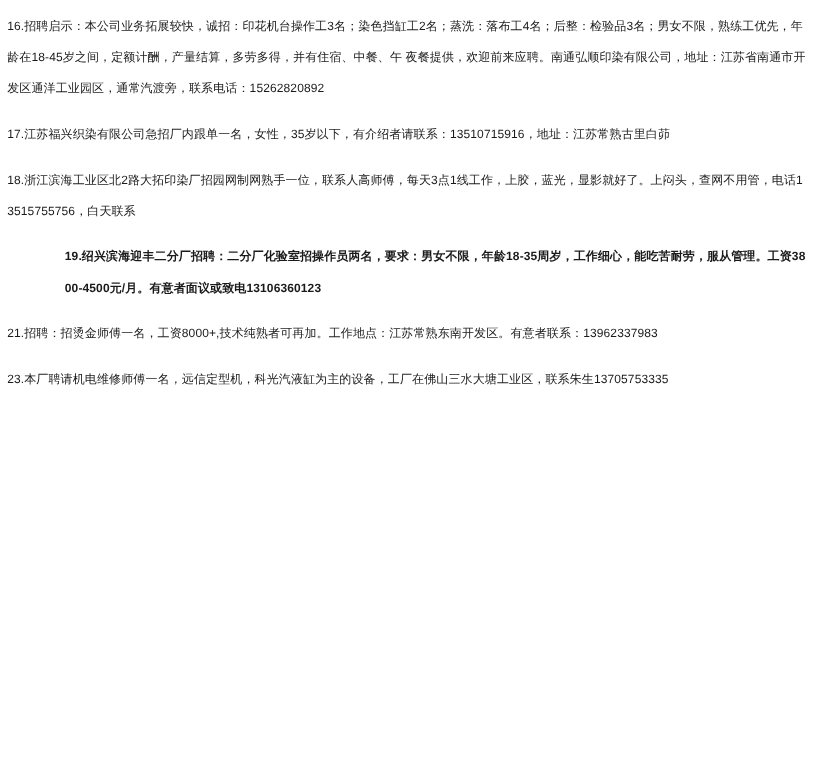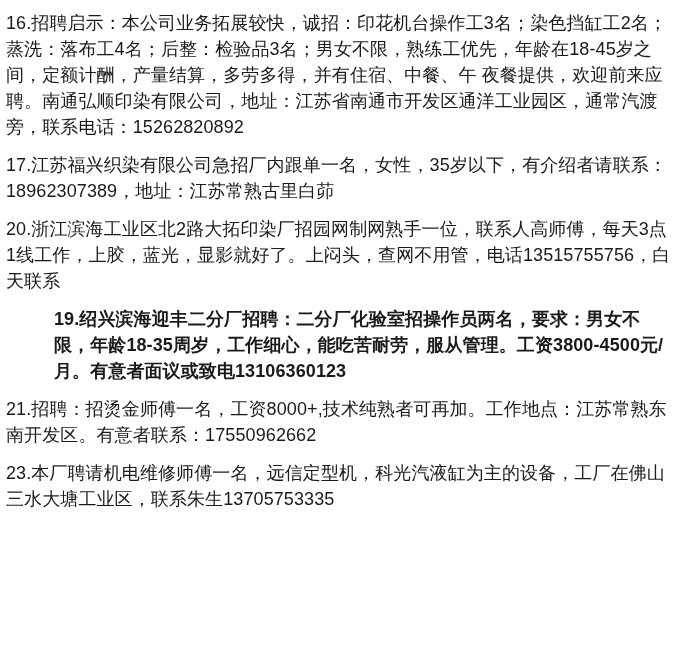--- a/index.html
+++ b/index.html
@@ -13,38 +13,38 @@
     overflow: hidden;
     font-family: "Liberation Sans", sans-serif;
     color: #1a1a1a;
   }
   .doc {
     width: 680px;
     box-sizing: border-box;
     padding: 10px 8px 0 6px;
   }
   .entry {
-    font-size: 18px;
+    font-size: 10px;
     line-height: 26px;
     margin: 0 0 12px 0;
     text-align: left;
     letter-spacing: 0.1px;
     word-break: break-all;
   }
   .entry.bold {
     font-weight: bold;
     margin-left: 48px;
   }
   .entry:last-child {
     margin-bottom: 16px;
   }
 </style>
 </head>
 <body>
 
 <div class="doc">
   <p class="entry">16.招聘启示：本公司业务拓展较快，诚招：印花机台操作工3名；染色挡缸工2名；蒸洗：落布工4名；后整：检验品3名；男女不限，熟练工优先，年龄在18-45岁之间，定额计酬，产量结算，多劳多得，并有住宿、中餐、午 夜餐提供，欢迎前来应聘。南通弘顺印染有限公司，地址：江苏省南通市开发区通洋工业园区，通常汽渡旁，联系电话：15262820892</p>
-  <p class="entry">17.江苏福兴织染有限公司急招厂内跟单一名，女性，35岁以下，有介绍者请联系：18962307389，地址：江苏常熟古里白茆</p>
-  <p class="entry">20.浙江滨海工业区北2路大拓印染厂招园网制网熟手一位，联系人高师傅，每天3点1线工作，上胶，蓝光，显影就好了。上闷头，查网不用管，电话13515755756，白天联系</p>
+  <p class="entry">17.江苏福兴织染有限公司急招厂内跟单一名，女性，35岁以下，有介绍者请联系：13510715916，地址：江苏常熟古里白茆</p>
+  <p class="entry">18.浙江滨海工业区北2路大拓印染厂招园网制网熟手一位，联系人高师傅，每天3点1线工作，上胶，蓝光，显影就好了。上闷头，查网不用管，电话13515755756，白天联系</p>
   <p class="entry bold">19.绍兴滨海迎丰二分厂招聘：二分厂化验室招操作员两名，要求：男女不限，年龄18-35周岁，工作细心，能吃苦耐劳，服从管理。工资3800-4500元/月。有意者面议或致电13106360123</p>
-  <p class="entry">21.招聘：招烫金师傅一名，工资8000+,技术纯熟者可再加。工作地点：江苏常熟东南开发区。有意者联系：17550962662</p>
+  <p class="entry">21.招聘：招烫金师傅一名，工资8000+,技术纯熟者可再加。工作地点：江苏常熟东南开发区。有意者联系：13962337983</p>
   <p class="entry">23.本厂聘请机电维修师傅一名，远信定型机，科光汽液缸为主的设备，工厂在佛山三水大塘工业区，联系朱生13705753335</p>
 </div>
 
 </body></html>

